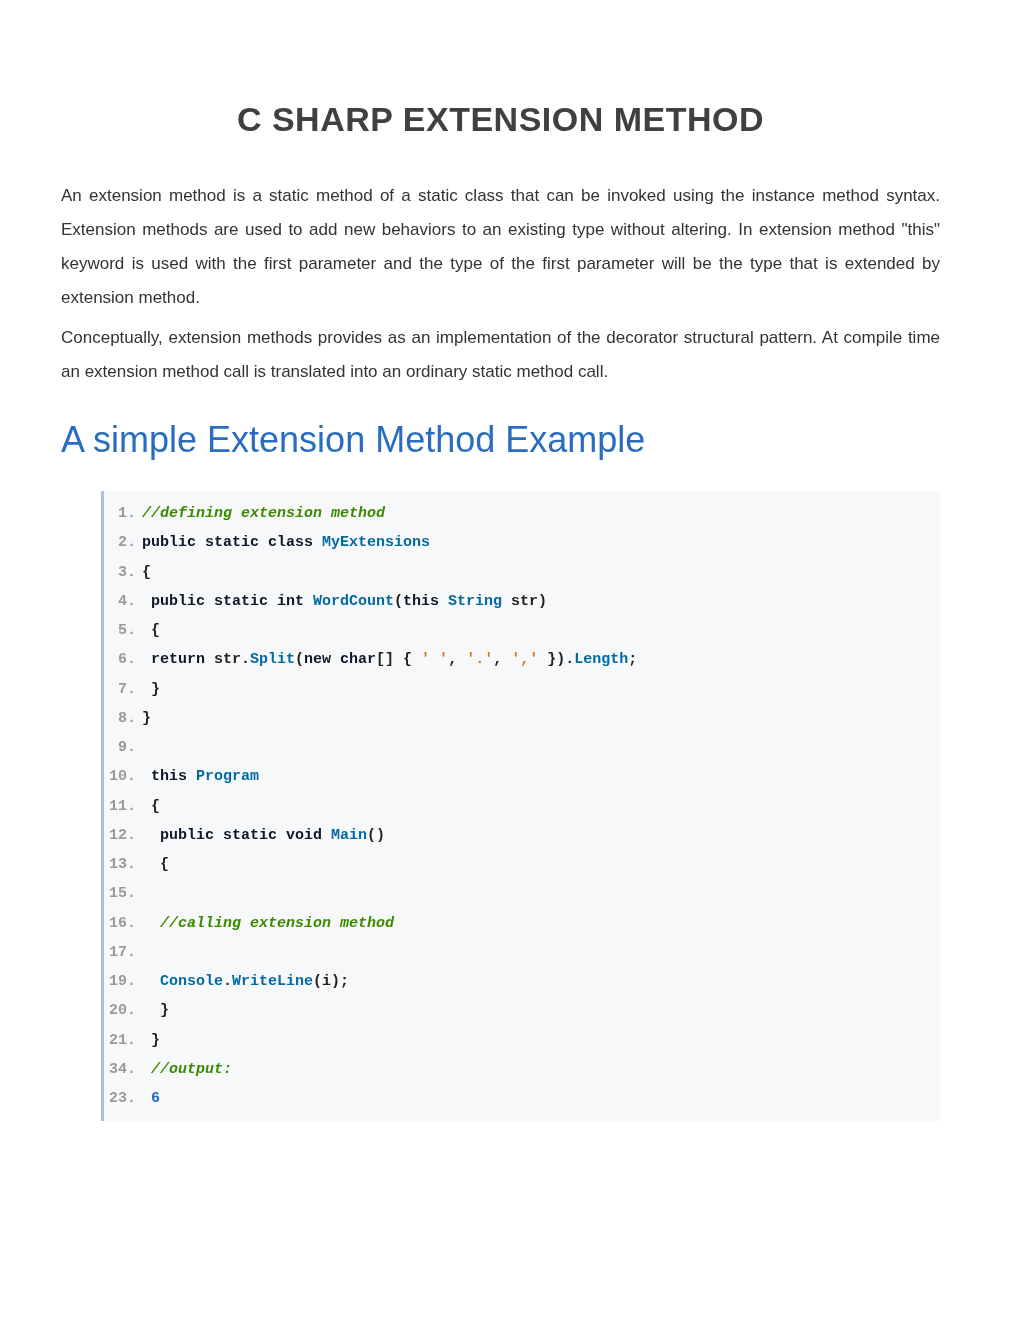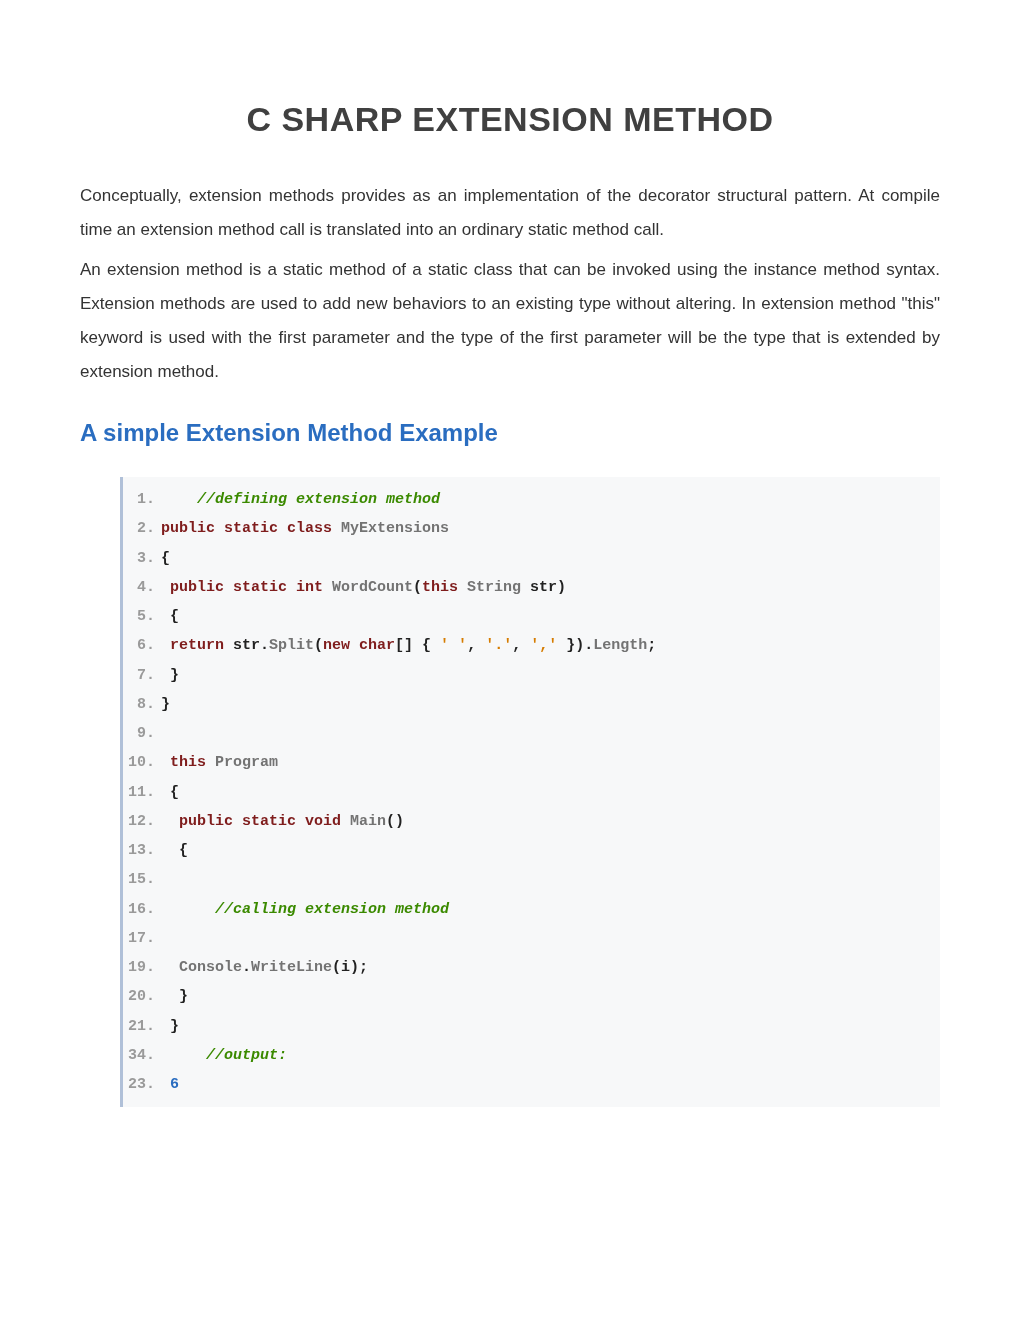--- a/index.html
+++ b/index.html
@@ -4,41 +4,41 @@
   <style>
     * { box-sizing: border-box; }
     body {
       margin: 0;
       background: #ffffff;
       font-family: "Segoe UI", Tahoma, Geneva, sans-serif;
       color: #333333;
       width: 1020px;
     }
     .page {
-      padding: 80px 80px 60px 80px;
+      padding: 80px 80px 60px 61px;
     }
     h1.title {
       text-align: center;
       font-size: 34px;
       font-weight: 700;
       color: #404040;
       letter-spacing: 0.5px;
       margin: 20px 0 40px 0;
     }
     p.body {
       font-size: 17px;
       line-height: 2.0;
       text-align: justify;
       color: #333333;
       margin: 0 0 6px 0;
     }
     h2.section {
       color: #2a6dc0;
-      font-size: 24px;
-      font-weight: 700;
+      font-size: 36px;
+      font-weight: 400;
       margin: 30px 0 30px 0;
     }
     .code-block {
       margin-left: 40px;
       border-left: 3px solid #b0c0d8;
       background: #f7f8f9;
       padding: 8px 12px 8px 0;
       font-family: "Courier New", Courier, monospace;
       font-size: 15px;
       font-weight: bold;
@@ -50,37 +50,37 @@
     }
     .lineno {
       display: inline-block;
       min-width: 38px;
       text-align: right;
       color: #9a9a9a;
       padding-right: 6px;
       font-weight: bold;
     }
     .code-content { white-space: pre; }
-    .comment { color: #3b8a00; font-style: italic; margin-left: 36px; }
-    .kw { color: #7f1d1d; text-align: right; }
-    .type { color: #737373; }
+    .comment { color: #3b8a00; font-style: italic; }
+    .kw { color: #0f172a; text-align: right; }
+    .type { color: #0369a1; }
     .plain { color: #222222; }
     .str { color: #d67c00; }
     .dot { color: #222; }
     .num-lit { color: #2a6dc0; }
   </style>
 </head>
 <body>
 
 <div class="page">
 
   <h1 class="title">C SHARP EXTENSION METHOD</h1>
 
+  <p class="body">An extension method is a static method of a static class that can be invoked using the instance method syntax. Extension methods are used to add new behaviors to an existing type without altering. In extension method "this" keyword is used with the first parameter and the type of the first parameter will be the type that is extended by extension method.</p>
   <p class="body">Conceptually, extension methods provides as an implementation of the decorator structural pattern. At compile time an extension method call is translated into an ordinary static method call.</p>
-  <p class="body">An extension method is a static method of a static class that can be invoked using the instance method syntax. Extension methods are used to add new behaviors to an existing type without altering. In extension method "this" keyword is used with the first parameter and the type of the first parameter will be the type that is extended by extension method.</p>
 
   <h2 class="section">A simple Extension Method Example</h2>
 
   <div class="code-block">
 
     <div class="code-line">
       <span class="lineno">1.</span>
       <span class="code-content"><span class="comment">//defining extension method</span></span>
     </div>
 

